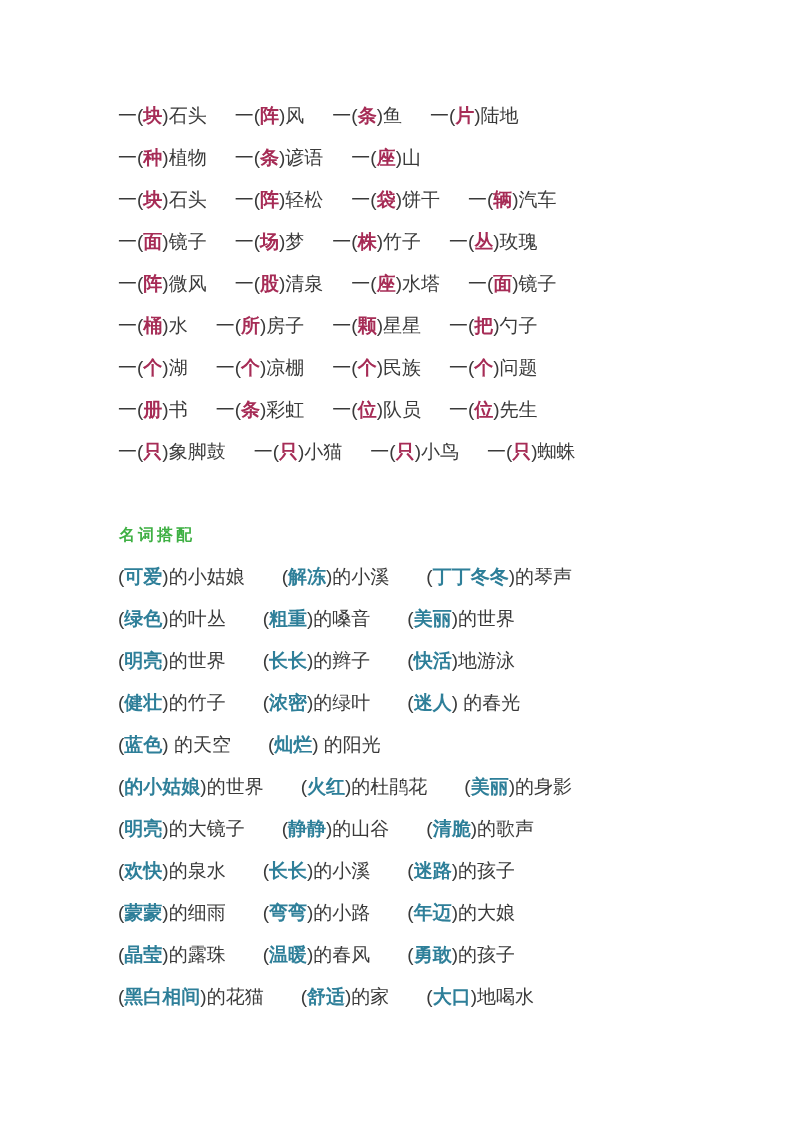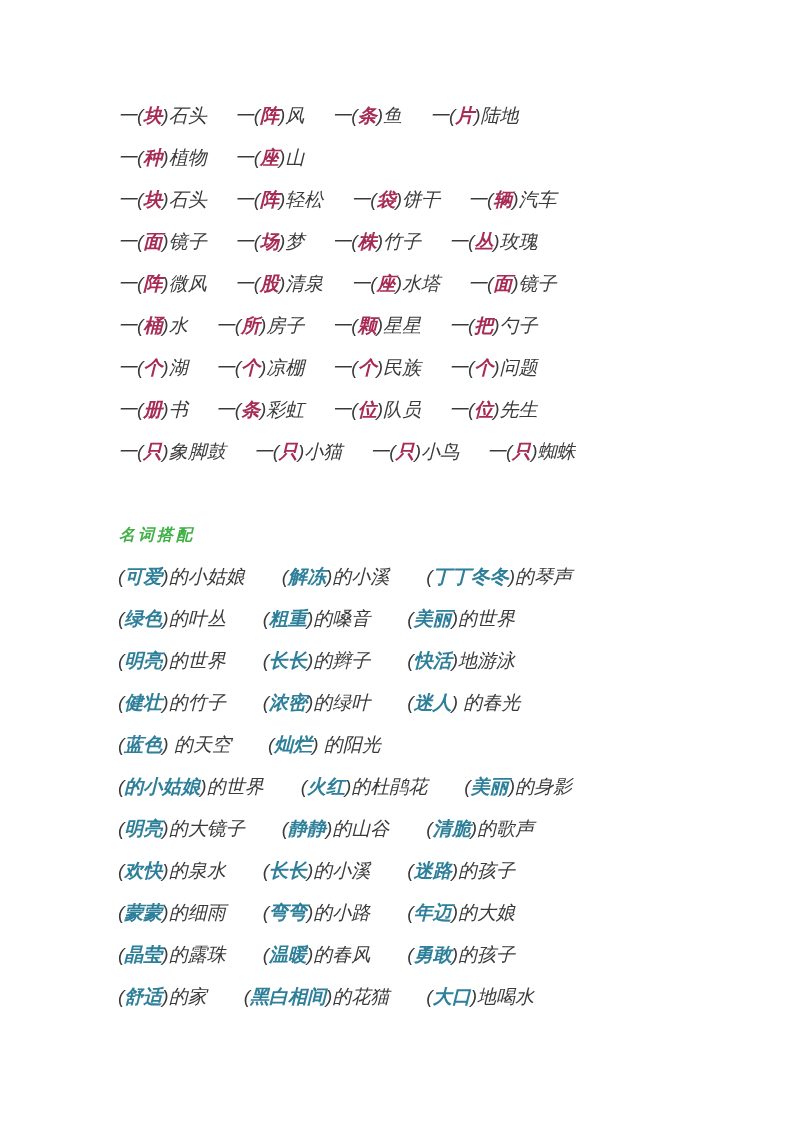--- a/index.html
+++ b/index.html
@@ -7,21 +7,20 @@
     width: 793px; height: 1122px;
     background: #ffffff;
     font-family: "Liberation Sans", sans-serif;
     color: var(--body-color, #3a3a3a);
     overflow: hidden;
   }
   .page {
     box-sizing: border-box;
     width: 687px; height: 1122px;
     padding: 95px 50px 0 118px;
-    font-style: italic;
   }
   .row {
     display: flex;
     column-gap: 28px;
     font-size: 19px;
     line-height: 42px;
     white-space: pre;
   }
   .colloc-rows .row { column-gap: 37px; }
   .phrase { white-space: pre; }
@@ -36,21 +35,21 @@
     letter-spacing: 3px;
     color: var(--heading-color, #3fb044);
   }
 </style>
 </head>
 <body style="background: rgb(255, 255, 255);">
 
 <div class="page">
   <section class="measure-rows" id="measure-rows">
       <div class="row"><span class="phrase"><span>一(</span><span class="hl">块</span><span>)石头</span></span><span class="phrase"><span>一(</span><span class="hl">阵</span><span>)风</span></span><span class="phrase"><span>一(</span><span class="hl">条</span><span>)鱼</span></span><span class="phrase"><span>一(</span><span class="hl">片</span><span>)陆地</span></span></div>
-      <div class="row"><span class="phrase"><span>一(</span><span class="hl">种</span><span>)植物</span></span><span class="phrase"><span>一(</span><span class="hl">座</span><span>)山</span></span></div>
+      <div class="row"><span class="phrase"><span>一(</span><span class="hl">种</span><span>)植物</span></span><span class="phrase"><span>一(</span><span class="hl">条</span><span>)谚语</span></span><span class="phrase"><span>一(</span><span class="hl">座</span><span>)山</span></span></div>
       <div class="row"><span class="phrase"><span>一(</span><span class="hl">块</span><span>)石头</span></span><span class="phrase"><span>一(</span><span class="hl">阵</span><span>)轻松</span></span><span class="phrase"><span>一(</span><span class="hl">袋</span><span>)饼干</span></span><span class="phrase"><span>一(</span><span class="hl">辆</span><span>)汽车</span></span></div>
       <div class="row"><span class="phrase"><span>一(</span><span class="hl">面</span><span>)镜子</span></span><span class="phrase"><span>一(</span><span class="hl">场</span><span>)梦</span></span><span class="phrase"><span>一(</span><span class="hl">株</span><span>)竹子</span></span><span class="phrase"><span>一(</span><span class="hl">丛</span><span>)玫瑰</span></span></div>
       <div class="row"><span class="phrase"><span>一(</span><span class="hl">阵</span><span>)微风</span></span><span class="phrase"><span>一(</span><span class="hl">股</span><span>)清泉</span></span><span class="phrase"><span>一(</span><span class="hl">座</span><span>)水塔</span></span><span class="phrase"><span>一(</span><span class="hl">面</span><span>)镜子</span></span></div>
       <div class="row"><span class="phrase"><span>一(</span><span class="hl">桶</span><span>)水</span></span><span class="phrase"><span>一(</span><span class="hl">所</span><span>)房子</span></span><span class="phrase"><span>一(</span><span class="hl">颗</span><span>)星星</span></span><span class="phrase"><span>一(</span><span class="hl">把</span><span>)勺子</span></span></div>
       <div class="row"><span class="phrase"><span>一(</span><span class="hl">个</span><span>)湖</span></span><span class="phrase"><span>一(</span><span class="hl">个</span><span>)凉棚</span></span><span class="phrase"><span>一(</span><span class="hl">个</span><span>)民族</span></span><span class="phrase"><span>一(</span><span class="hl">个</span><span>)问题</span></span></div>
       <div class="row"><span class="phrase"><span>一(</span><span class="hl">册</span><span>)书</span></span><span class="phrase"><span>一(</span><span class="hl">条</span><span>)彩虹</span></span><span class="phrase"><span>一(</span><span class="hl">位</span><span>)队员</span></span><span class="phrase"><span>一(</span><span class="hl">位</span><span>)先生</span></span></div>
       <div class="row"><span class="phrase"><span>一(</span><span class="hl">只</span><span>)象脚鼓</span></span><span class="phrase"><span>一(</span><span class="hl">只</span><span>)小猫</span></span><span class="phrase"><span>一(</span><span class="hl">只</span><span>)小鸟</span></span><span class="phrase"><span>一(</span><span class="hl">只</span><span>)蜘蛛</span></span></div>
     </section>
 
   <h2 class="heading">名词搭配</h2>
@@ -59,15 +58,15 @@
       <div class="row"><span class="phrase"><span>(</span><span class="hl">可爱</span><span>)的小姑娘</span></span><span class="phrase"><span>(</span><span class="hl">解冻</span><span>)的小溪</span></span><span class="phrase"><span>(</span><span class="hl">丁丁冬冬</span><span>)的琴声</span></span></div>
       <div class="row"><span class="phrase"><span>(</span><span class="hl">绿色</span><span>)的叶丛</span></span><span class="phrase"><span>(</span><span class="hl">粗重</span><span>)的嗓音</span></span><span class="phrase"><span>(</span><span class="hl">美丽</span><span>)的世界</span></span></div>
       <div class="row"><span class="phrase"><span>(</span><span class="hl">明亮</span><span>)的世界</span></span><span class="phrase"><span>(</span><span class="hl">长长</span><span>)的辫子</span></span><span class="phrase"><span>(</span><span class="hl">快活</span><span>)地游泳</span></span></div>
       <div class="row"><span class="phrase"><span>(</span><span class="hl">健壮</span><span>)的竹子</span></span><span class="phrase"><span>(</span><span class="hl">浓密</span><span>)的绿叶</span></span><span class="phrase"><span>(</span><span class="hl">迷人</span><span>) 的春光</span></span></div>
       <div class="row"><span class="phrase"><span>(</span><span class="hl">蓝色</span><span>) 的天空</span></span><span class="phrase"><span>(</span><span class="hl">灿烂</span><span>) 的阳光</span></span></div>
       <div class="row"><span class="phrase"><span>(</span><span class="hl">的小姑娘</span><span>)的世界</span></span><span class="phrase"><span>(</span><span class="hl">火红</span><span>)的杜鹃花</span></span><span class="phrase"><span>(</span><span class="hl">美丽</span><span>)的身影</span></span></div>
       <div class="row"><span class="phrase"><span>(</span><span class="hl">明亮</span><span>)的大镜子</span></span><span class="phrase"><span>(</span><span class="hl">静静</span><span>)的山谷</span></span><span class="phrase"><span>(</span><span class="hl">清脆</span><span>)的歌声</span></span></div>
       <div class="row"><span class="phrase"><span>(</span><span class="hl">欢快</span><span>)的泉水</span></span><span class="phrase"><span>(</span><span class="hl">长长</span><span>)的小溪</span></span><span class="phrase"><span>(</span><span class="hl">迷路</span><span>)的孩子</span></span></div>
       <div class="row"><span class="phrase"><span>(</span><span class="hl">蒙蒙</span><span>)的细雨</span></span><span class="phrase"><span>(</span><span class="hl">弯弯</span><span>)的小路</span></span><span class="phrase"><span>(</span><span class="hl">年迈</span><span>)的大娘</span></span></div>
       <div class="row"><span class="phrase"><span>(</span><span class="hl">晶莹</span><span>)的露珠</span></span><span class="phrase"><span>(</span><span class="hl">温暖</span><span>)的春风</span></span><span class="phrase"><span>(</span><span class="hl">勇敢</span><span>)的孩子</span></span></div>
-      <div class="row"><span class="phrase"><span>(</span><span class="hl">舒适</span><span>)的家</span></span><span class="phrase"><span>(</span><span class="hl">黑白相间</span><span>)的花猫</span></span><span class="phrase"><span>(</span><span class="hl">大口</span><span>)地喝水</span></span></div>
+      <div class="row"><span class="phrase"><span>(</span><span class="hl">黑白相间</span><span>)的花猫</span></span><span class="phrase"><span>(</span><span class="hl">舒适</span><span>)的家</span></span><span class="phrase"><span>(</span><span class="hl">大口</span><span>)地喝水</span></span></div>
     </section>
 </div>
 
 </body></html>

